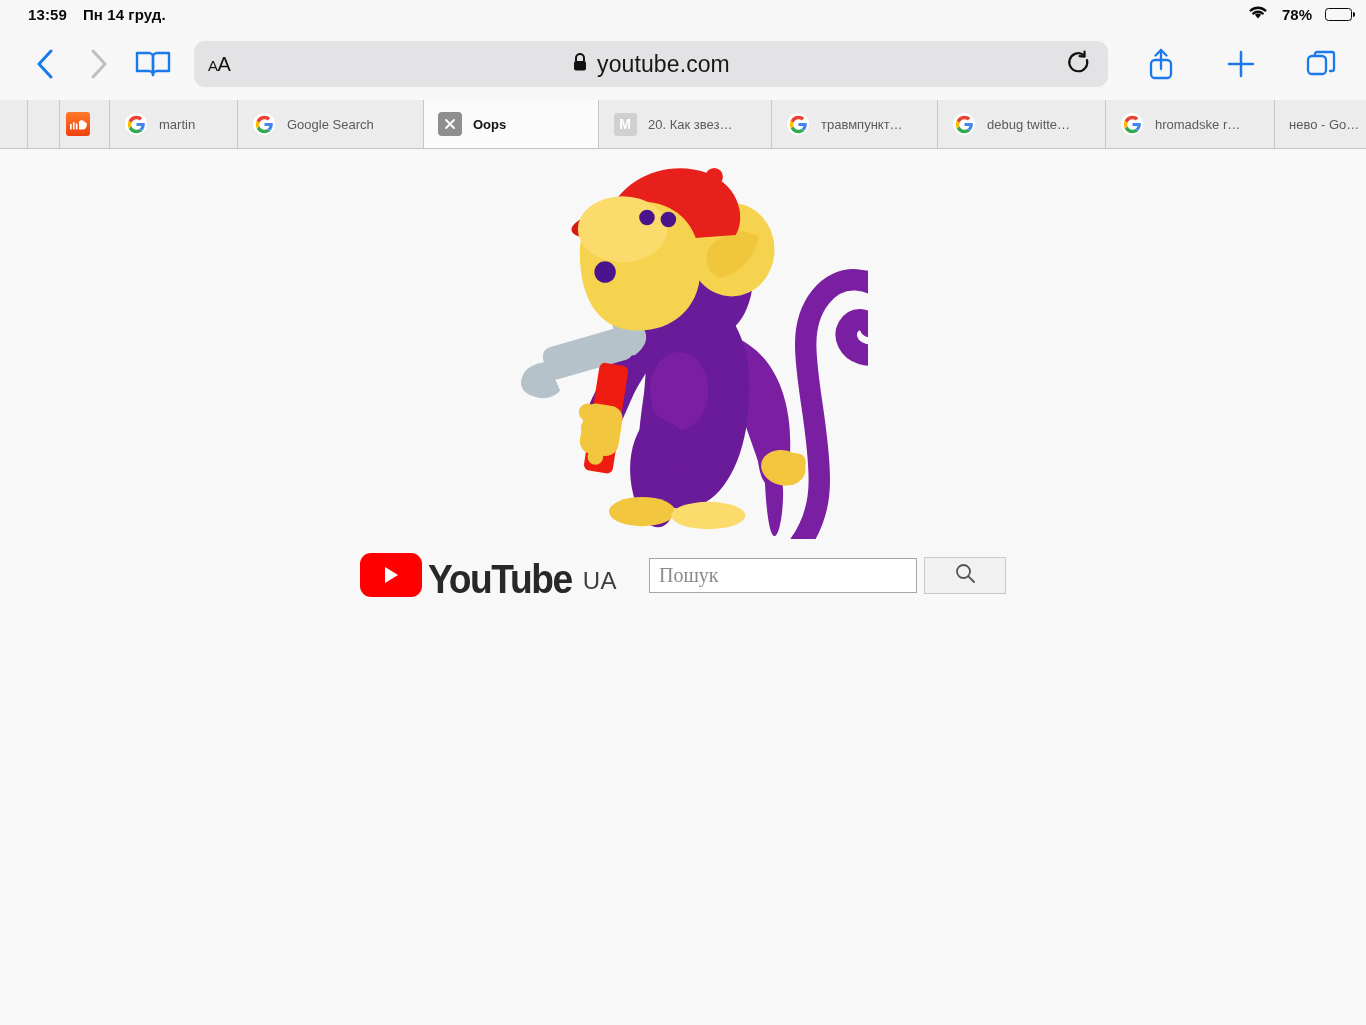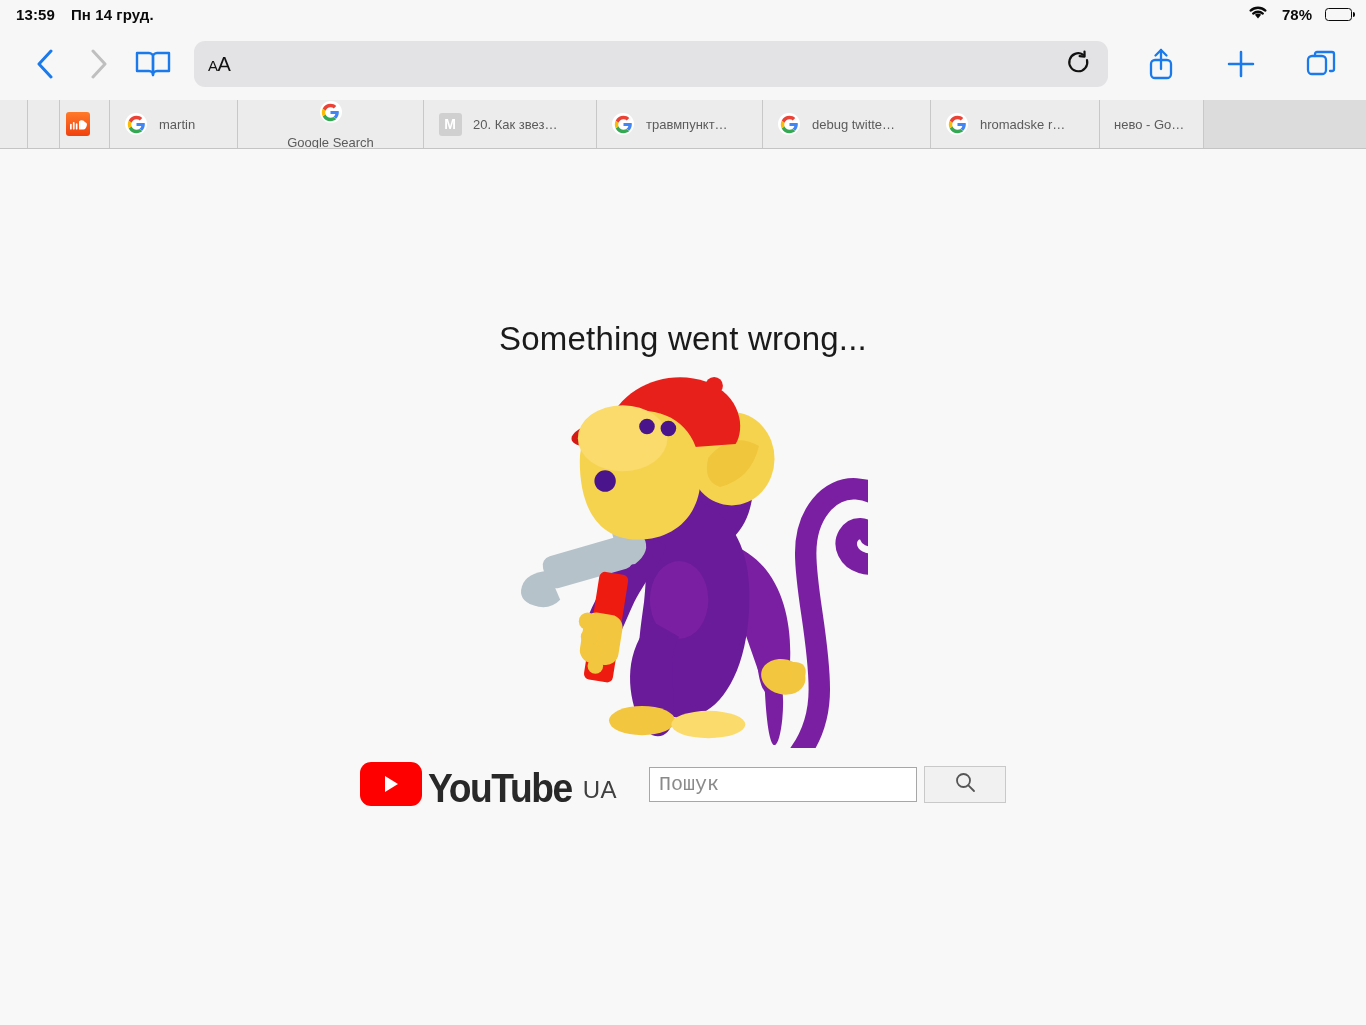--- a/index.html
+++ b/index.html
@@ -26,20 +26,21 @@
     box-sizing: border-box;
   }
   .status-left {
     display: flex;
     align-items: flex-start;
     gap: 16px;
     font-size: 15px;
     font-weight: 600;
     color: #0a0a0a;
     letter-spacing: 0.1px;
+    margin-left: 12px;
   }
   .status-right {
     display: flex;
     align-items: center;
     gap: 13px;
   }
   .status-battery-text {
     font-size: 15px;
     font-weight: 600;
     color: #0a0a0a;
@@ -275,21 +276,21 @@
   }
   .search-input {
     width: 268px;
     height: 35px;
     border: 1px solid #a7a7a7;
     background: #fff;
     font-size: 20px;
     color: #111;
     padding: 0 9px;
     box-sizing: border-box;
-    font-family: Liberation Mono, monospace;
+    font-family: Liberation Serif, serif;
     outline: none;
   }
   .search-input::placeholder { color: #8a8a8a; }
   .search-btn {
     width: 82px;
     height: 37px;
     margin-left: 7px;
     background: #f1f1f1;
     border: 1px solid #c9c9c9;
     display: flex;
@@ -337,20 +338,29 @@
       <path d="M3 5 h12 a4 4 0 0 1 4 4 v18 a4 4 0 0 0 -4 -4 H3 Z" stroke="#1a7aeb" stroke-width="2.4" fill="none" stroke-linejoin="round"></path>
       <path d="M35 5 H23 a4 4 0 0 0 -4 4 v18 a4 4 0 0 1 4 -4 h12 Z" stroke="#1a7aeb" stroke-width="2.4" fill="none" stroke-linejoin="round"></path>
     </svg>
   </div>
 
   <div class="urlbar">
     <span class="aa-btn">
       <span class="small">A</span>
         <span>A</span>
     </span>
+    <span class="url-center">
+      <span>
+        <svg width="16" height="20" viewBox="0 0 16 20">
+          <path d="M4 9 V6 a4 4 0 0 1 8 0 v3" stroke="#111" stroke-width="2" fill="none"></path>
+          <rect x="2" y="9" width="12" height="9.5" rx="2" fill="#111"></rect>
+        </svg>
+      </span>
+      <span class="url-text">youtube.com</span>
+    </span>
     <span class="reload-btn">
       <svg width="26" height="28" viewBox="0 0 26 28">
         <path d="M21 10 a9 9 0 1 1 -4 -5.4" stroke="#111" stroke-width="2.2" fill="none" stroke-linecap="round"></path>
         <path d="M18.5 1.5 L18.6 6.6 L13.6 6.1" stroke="#111" stroke-width="2.2" fill="none" stroke-linecap="round" stroke-linejoin="round"></path>
       </svg>
     </span>
   </div>
 
   <div class="tb-right">
     <span class="tb-btn">
@@ -395,33 +405,41 @@
           <svg width="19" height="19" viewBox="0 0 48 48">
             <path fill="#4285F4" d="M45 24c0-1.6-.1-2.7-.4-4H24v7.5h12c-.2 2-1.5 5-4.4 7l6.7 5.2C42.2 36 45 30.6 45 24z"></path>
             <path fill="#34A853" d="M24 46c5.9 0 10.9-2 14.5-5.3l-6.9-5.3C29.7 36.6 27.1 37.5 24 37.5c-5.8 0-10.7-3.8-12.5-9.1l-7.1 5.5C8 41.1 15.4 46 24 46z"></path>
             <path fill="#FBBC05" d="M11.5 28.4c-.5-1.4-.8-2.9-.8-4.4s.3-3 .8-4.4l-7.1-5.5C2.9 17 2 20.4 2 24s.9 7 2.4 9.9l7.1-5.5z"></path>
             <path fill="#EA4335" d="M24 10.5c3.3 0 6.1 1.1 8.4 3.3l6.1-6.1C34.9 4.2 29.9 2 24 2 15.4 2 8 6.9 4.4 14.1l7.1 5.5c1.8-5.3 6.7-9.1 12.5-9.1z"></path>
           </svg>
         </span>
       </span>
       <span class="tab-title">martin</span>
     </div>
-    <div class="tab" style="width: 186px; flex-direction: column;">
+    <div class="tab" style="width: 186px;">
       <span class="tab-fav">
         <span class="fav-google">
           <svg width="19" height="19" viewBox="0 0 48 48">
             <path fill="#4285F4" d="M45 24c0-1.6-.1-2.7-.4-4H24v7.5h12c-.2 2-1.5 5-4.4 7l6.7 5.2C42.2 36 45 30.6 45 24z"></path>
             <path fill="#34A853" d="M24 46c5.9 0 10.9-2 14.5-5.3l-6.9-5.3C29.7 36.6 27.1 37.5 24 37.5c-5.8 0-10.7-3.8-12.5-9.1l-7.1 5.5C8 41.1 15.4 46 24 46z"></path>
             <path fill="#FBBC05" d="M11.5 28.4c-.5-1.4-.8-2.9-.8-4.4s.3-3 .8-4.4l-7.1-5.5C2.9 17 2 20.4 2 24s.9 7 2.4 9.9l7.1-5.5z"></path>
             <path fill="#EA4335" d="M24 10.5c3.3 0 6.1 1.1 8.4 3.3l6.1-6.1C34.9 4.2 29.9 2 24 2 15.4 2 8 6.9 4.4 14.1l7.1 5.5c1.8-5.3 6.7-9.1 12.5-9.1z"></path>
           </svg>
         </span>
       </span>
       <span class="tab-title">Google Search</span>
     </div>
+    <div class="tab active" style="width: 175px;">
+      <span class="tab-close">
+        <svg width="12" height="12" viewBox="0 0 12 12">
+          <path d="M2 2 L10 10 M10 2 L2 10" stroke="#fff" stroke-width="1.9" stroke-linecap="round"></path>
+        </svg>
+      </span>
+      <span class="tab-title">Oops</span>
+    </div>
     <div class="tab" style="width: 173px;">
       <span class="tab-fav">
         <span class="fav-m">M</span>
       </span>
       <span class="tab-title">20. Как звез…</span>
     </div>
     <div class="tab" style="width: 166px;">
       <span class="tab-fav">
         <span class="fav-google">
           <svg width="19" height="19" viewBox="0 0 48 48">
@@ -459,21 +477,20 @@
         </span>
       </span>
       <span class="tab-title">hromadske r…</span>
     </div>
     <div class="tab" style="width: 104px;">
       <span class="tab-title">нево - Go…</span>
     </div>
   </div>
 
 <div class="content">
-  <div class="oops-title">Something went wrong...</div>
 
   <div class="monkey-wrap">
     <svg viewBox="0 0 380 390" width="370" height="380">
 
       <path d="M262 430 C300 420 330 380 330 330 C330 280 316 230 316 190 C316 150 340 122 368 124 C396 126 412 148 410 170 C408 192 390 205 374 200 C360 196 354 182 360 172 C366 162 379 163 382 172" stroke="#7b1fa2" stroke-width="22" fill="none" stroke-linecap="round"></path>
 
       <path d="M246 250 C286 262 296 320 292 360 C289 392 278 410 274 330 Z" fill="#7b1fa2"></path>
 
       <path d="M236 180 C286 196 302 250 300 300 C298 332 290 342 278 336 C264 328 268 290 258 262 C248 234 232 214 226 206 Z" fill="#7b1fa2"></path>
 

